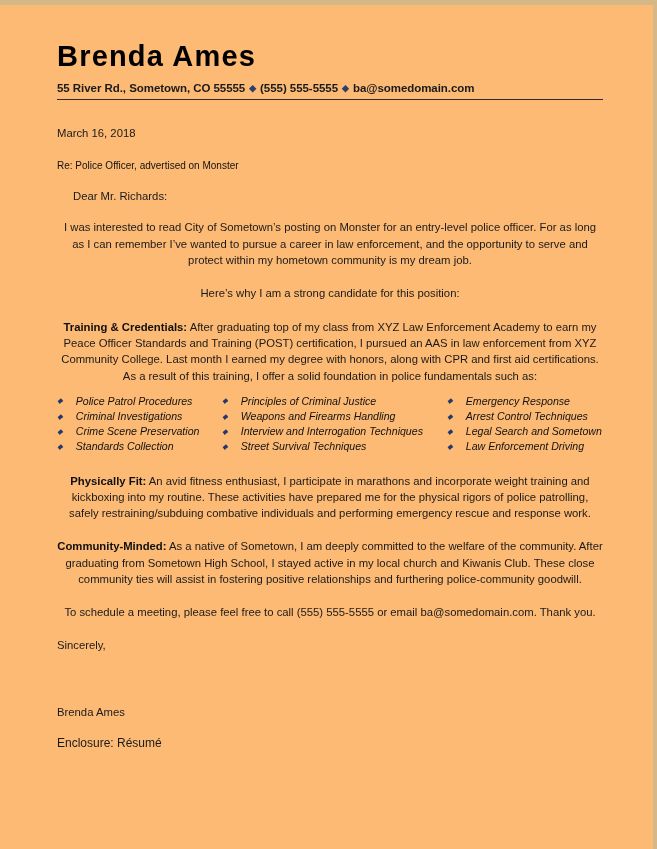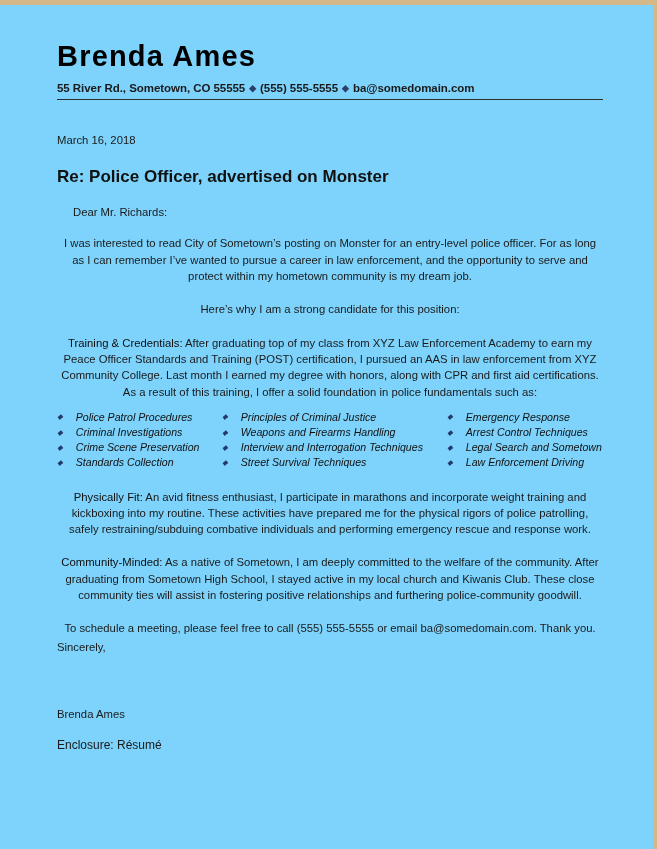--- a/index.html
+++ b/index.html
@@ -11,21 +11,21 @@
     height: 849px;
     background: #ffffff;
     font-family: "Liberation Sans", sans-serif;
     overflow: hidden;
   }
   .page {
     position: relative;
     box-sizing: border-box;
     width: 657px;
     height: 849px;
-    background: #7dd3fc;
+    background: #fdba74;
     border-top: 5px solid #d4b888;
     border-right: 4px solid #d4b888;
     padding: 0;
   }
   .inner {
     position: absolute;
     left: 57px;
     top: 0;
     width: 546px;
   }
@@ -58,51 +58,51 @@
   .rule {
     border-top: 1px solid #2c2c2c;
     margin-top: 5px;
     width: 546px;
   }
 
   
   .date {
     font-size: 11.3px;
     color: #1a1a1a;
-    margin-top: 34px;
+    margin-top: 27px;
   }
   .addr {
     font-size: 11.3px;
     color: #1a1a1a;
     margin-top: 20px;
     line-height: 14.6px;
   }
   .addr div { white-space: nowrap; }
 
   .subject {
-    font-size: 17px;
-    font-weight: bold;
+    font-size: 10px;
+    font-weight: normal;
     color: #111111;
     margin-top: 21px;
   }
   .salutation {
     font-size: 11.3px;
     color: #1a1a1a;
     margin-top: 19px;
     padding-left: 16px;
   }
   .para {
     font-size: 11.3px;
     color: #1a1a1a;
     line-height: 16.3px;
     margin-top: 17px;
     text-align: center;
   }
   .para b {
-    font-weight: normal;
+    font-weight: bold;
     color: #0f0f0f;
   }
 
   
   .skills {
     margin-top: 11px;
     width: 546px;
   }
   .skills-row {
     display: flex;
@@ -126,21 +126,21 @@
     line-height: 1;
     position: relative;
     top: -1.5px;
     margin-right: 13px;
     flex: 0 0 auto;
   }
 
   .closing {
     font-size: 11.3px;
     color: #1a1a1a;
-    margin-top: 4px;
+    margin-top: 18px;
   }
   .signature {
     font-size: 11.3px;
     color: #1a1a1a;
     margin-top: 55px;
   }
   .enclosure {
     font-size: 12px;
     color: #1a1a1a;
     margin-top: 18px;

